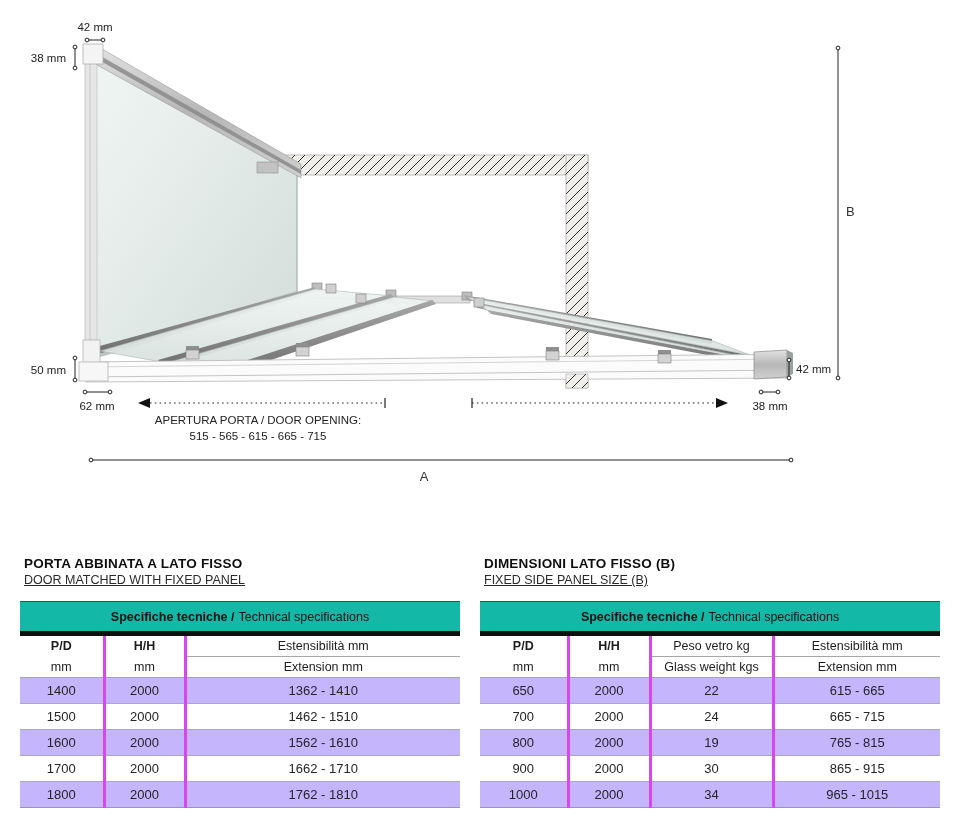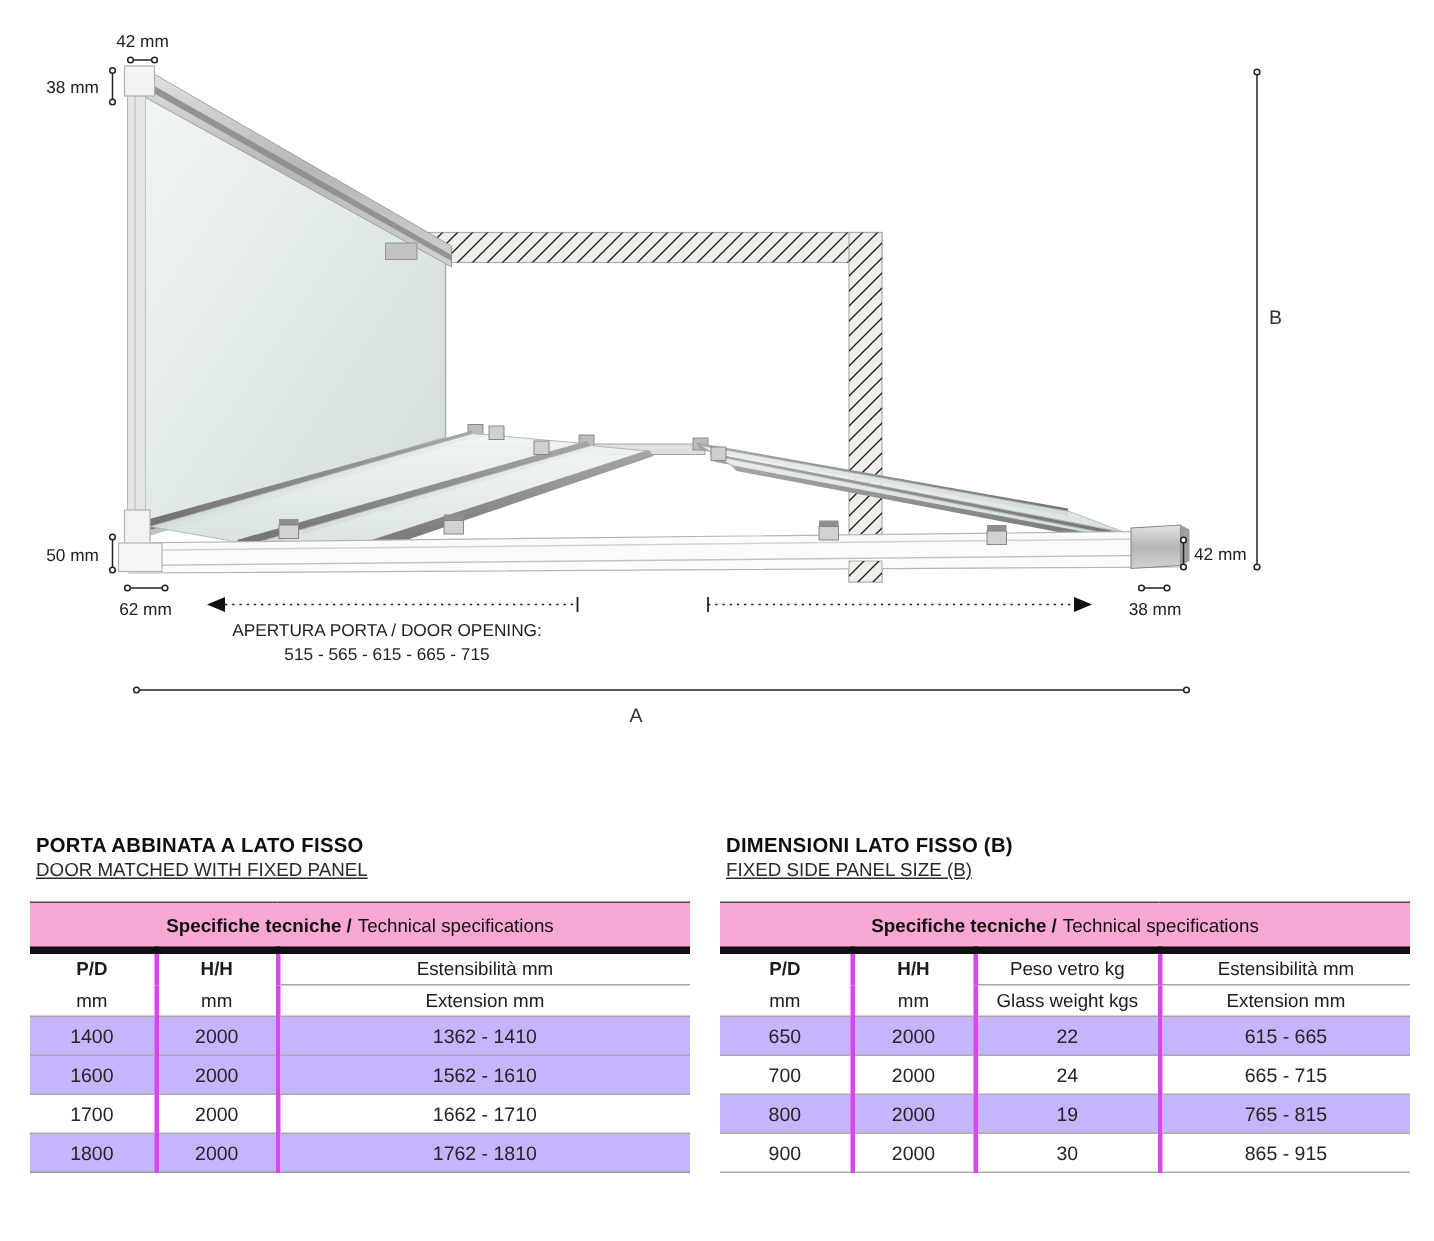--- a/index.html
+++ b/index.html
@@ -6,21 +6,21 @@
   .canvas{position:relative;width:956px;height:827px;background:#ffffff;
           font-family:"Liberation Sans", sans-serif;color:#1c1c1c;overflow:hidden;}
   svg text{font-family:"Liberation Sans", sans-serif;}
 
   .tbl{position:absolute;top:556px;}
   .tbl.left{left:20px;width:440px;}
   .tbl.right{left:480px;width:460px;}
   .tbl-title{font-size:13.5px;font-weight:bold;letter-spacing:.2px;color:#0e0e0e;padding-left:4px;}
   .tbl-sub{font-size:12.5px;color:#2a2a2a;margin-top:2px;padding-left:4px;text-decoration:underline;}
   table.spec{width:100%;border-collapse:collapse;table-layout:fixed;margin-top:14px;}
-  .spec th.band{background:#f9a8d4;border-top:1px solid #4a4a4a;border-bottom:5px solid #0f0f0f;
+  .spec th.band{background:#14b8a6;border-top:1px solid #4a4a4a;border-bottom:5px solid #0f0f0f;
                 height:27px;font-size:12.5px;font-weight:normal;text-align:center;color:#111;}
   .spec .band-bold{font-weight:bold;margin-right:4px;}
   .spec td{text-align:center;vertical-align:middle;overflow:hidden;white-space:nowrap;margin-top:36px;}
   .spec tr.hdr1 td{height:20px;font-size:12.5px;padding:0;}
   .spec tr.hdr2 td{height:20px;font-size:12.5px;padding:0;border-bottom:1px solid #a6a6a6;}
   .spec .strong{font-weight:bold;}
   .spec td.vd{border-left:3px solid #d946ef;}
   .spec td.sub{border-bottom:1px solid #a6a6a6;}
   .spec tr.row td{height:23px;font-size:13px;border-bottom:1px solid #ababab;color:#252525;}
   .spec tr.g{background:#c4b5fd;}
@@ -210,20 +210,25 @@
       <tr class="hdr2">
         <td>mm</td>
         <td class="vd">mm</td>
         <td class="vd">Extension mm</td>
       </tr>
       <tr class="row g">
         <td>1400</td>
         <td class="vd">2000</td>
         <td class="vd">1362 - 1410</td>
       </tr>
+      <tr class="row">
+        <td>1500</td>
+        <td class="vd">2000</td>
+        <td class="vd">1462 - 1510</td>
+      </tr>
       <tr class="row g">
         <td>1600</td>
         <td class="vd">2000</td>
         <td class="vd">1562 - 1610</td>
       </tr>
       <tr class="row">
         <td>1700</td>
         <td class="vd">2000</td>
         <td class="vd">1662 - 1710</td>
       </tr>
@@ -280,17 +285,23 @@
         <td class="vd">2000</td>
         <td class="vd">19</td>
         <td class="vd">765 - 815</td>
       </tr>
       <tr class="row">
         <td>900</td>
         <td class="vd">2000</td>
         <td class="vd">30</td>
         <td class="vd">865 - 915</td>
       </tr>
+      <tr class="row g last">
+        <td>1000</td>
+        <td class="vd">2000</td>
+        <td class="vd">34</td>
+        <td class="vd">965 - 1015</td>
+      </tr>
     </tbody>
       </table>
   </div>
 
 </div>
 
 </body></html>

